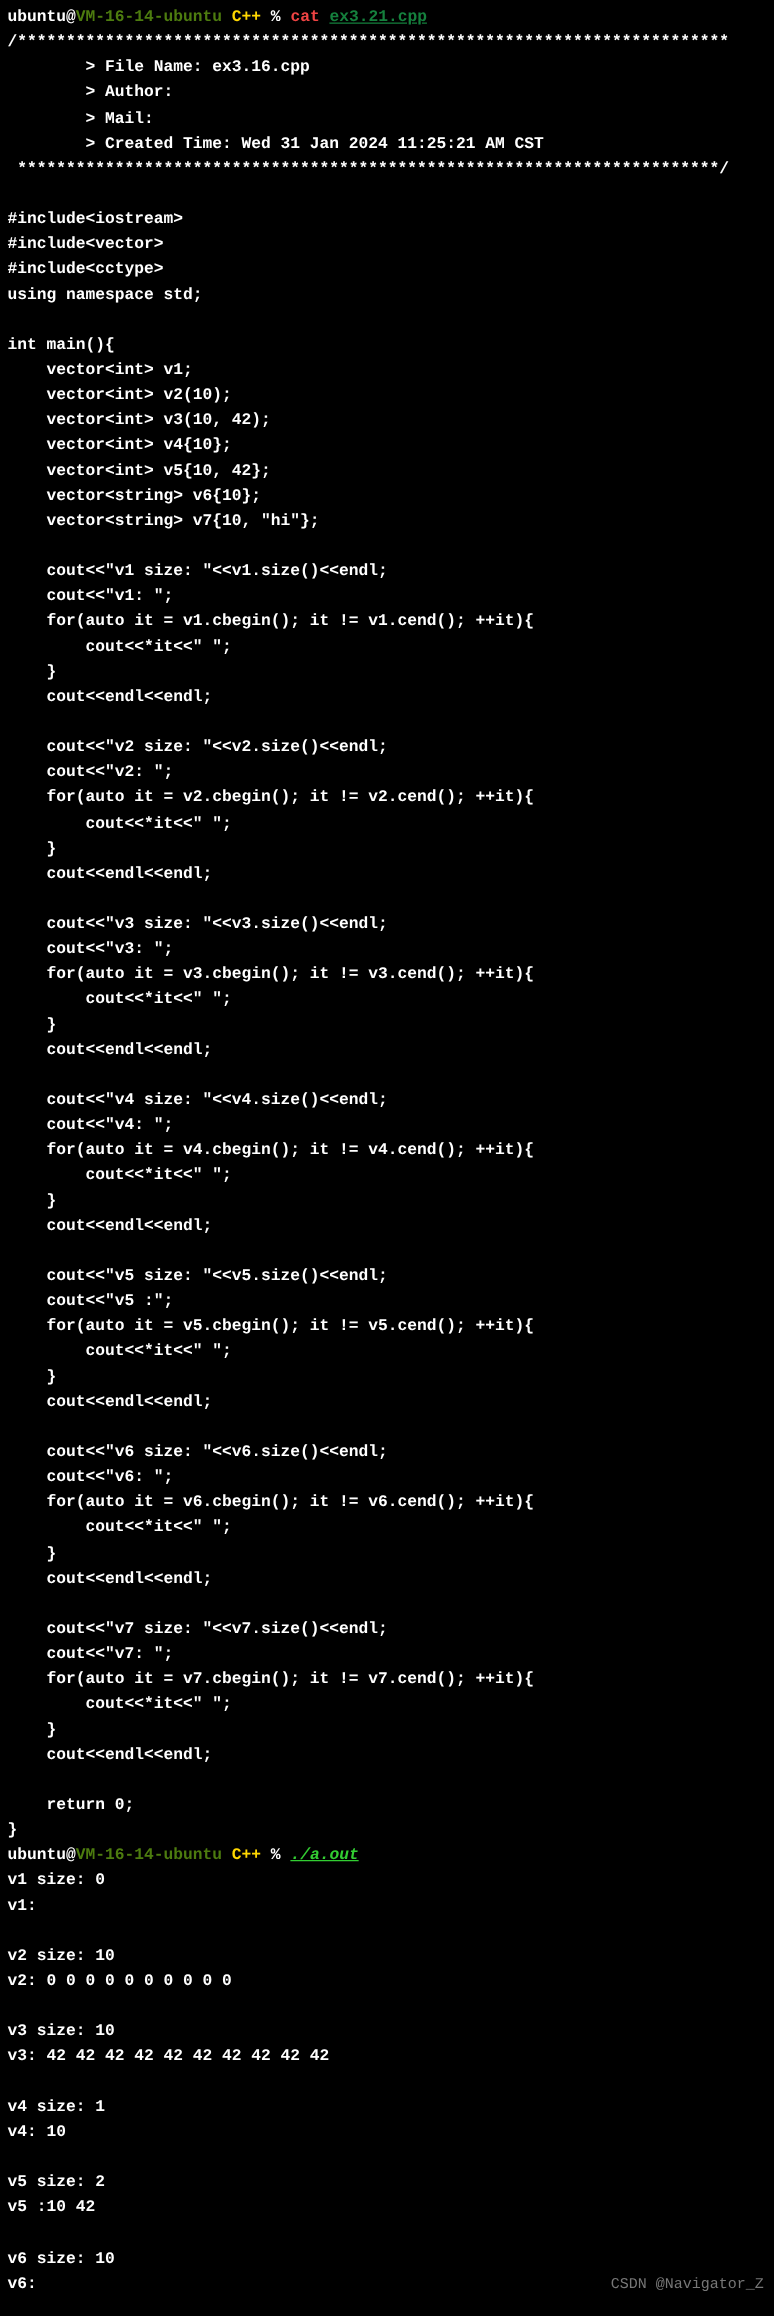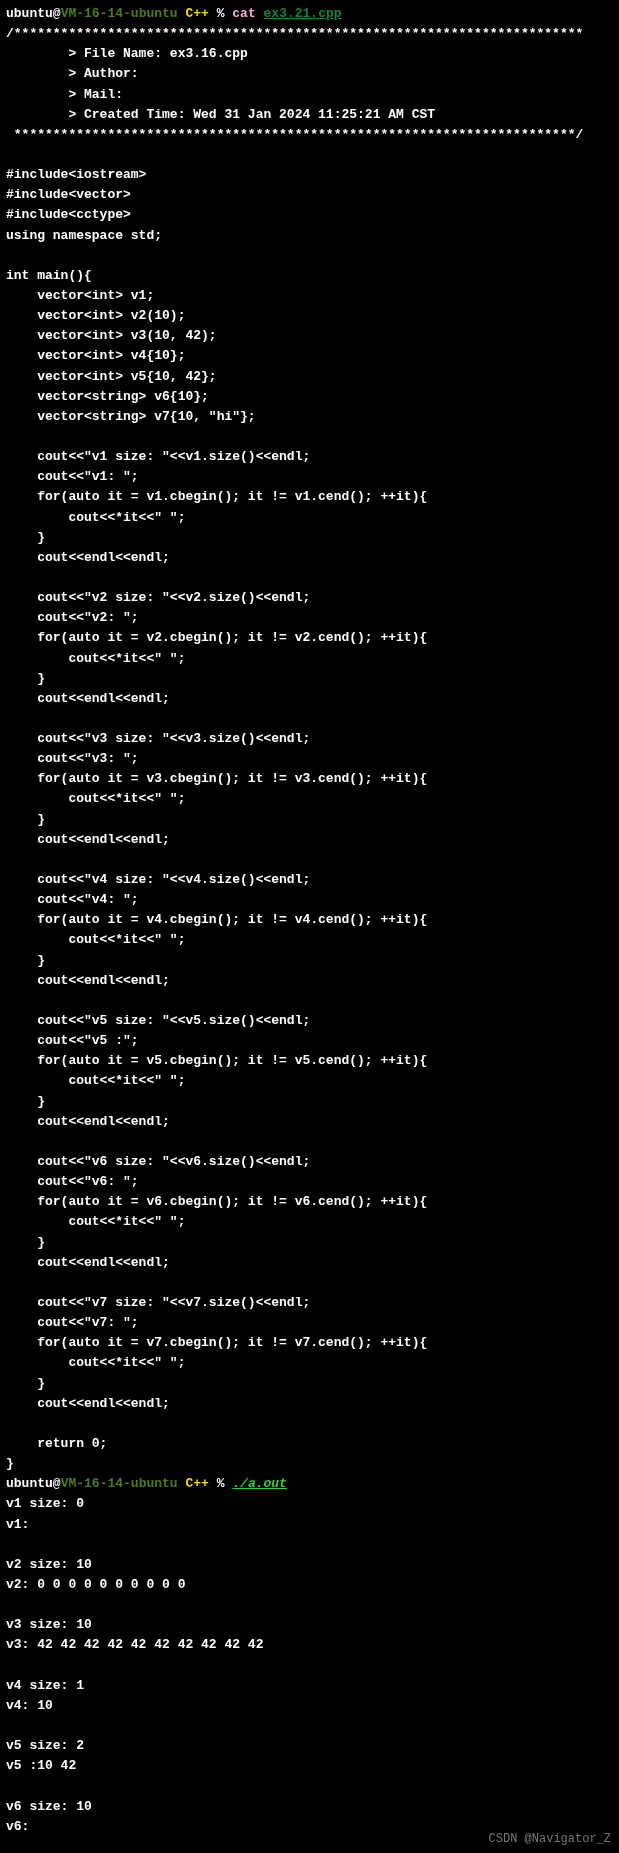--- a/index.html
+++ b/index.html
@@ -12,34 +12,34 @@
     padding: 4px 6px;
     line-height: 1.55;
     width: 619px;
     box-sizing: border-box;
   }
   .prompt-user { color: #ffffff; }
   .prompt-at   { color: #fff; }
   .prompt-host { color: #4d7c0f; }
   .prompt-dir  { color: #ffd700; }
   .prompt-sym  { color: #fff; }
-  .cmd-cat     { color: #f9a8d4; margin-top: 16px; }
+  .cmd-cat     { color: #ef4444; margin-top: 16px; }
   .cmd-file    { color: #15803d; text-decoration: underline; }
   .cmd-exec    { color: #32cd32; text-decoration: underline; font-style: italic; }
   pre {
     margin: 0;
     font-family: inherit;
     font-size: inherit;
     font-weight: inherit;
     white-space: pre;
   }
   .watermark {
     position: fixed;
     right: 8px;
-    bottom: 4px;
+    bottom: 16px;
     color: #777;
     font-weight: normal;
     font-size: 12px;
   }
 </style>
 </head>
 <body>
 
 <div>
   <span class="prompt-user">ubuntu</span><span class="prompt-at">@</span><span class="prompt-host">VM-16-14-ubuntu</span>

